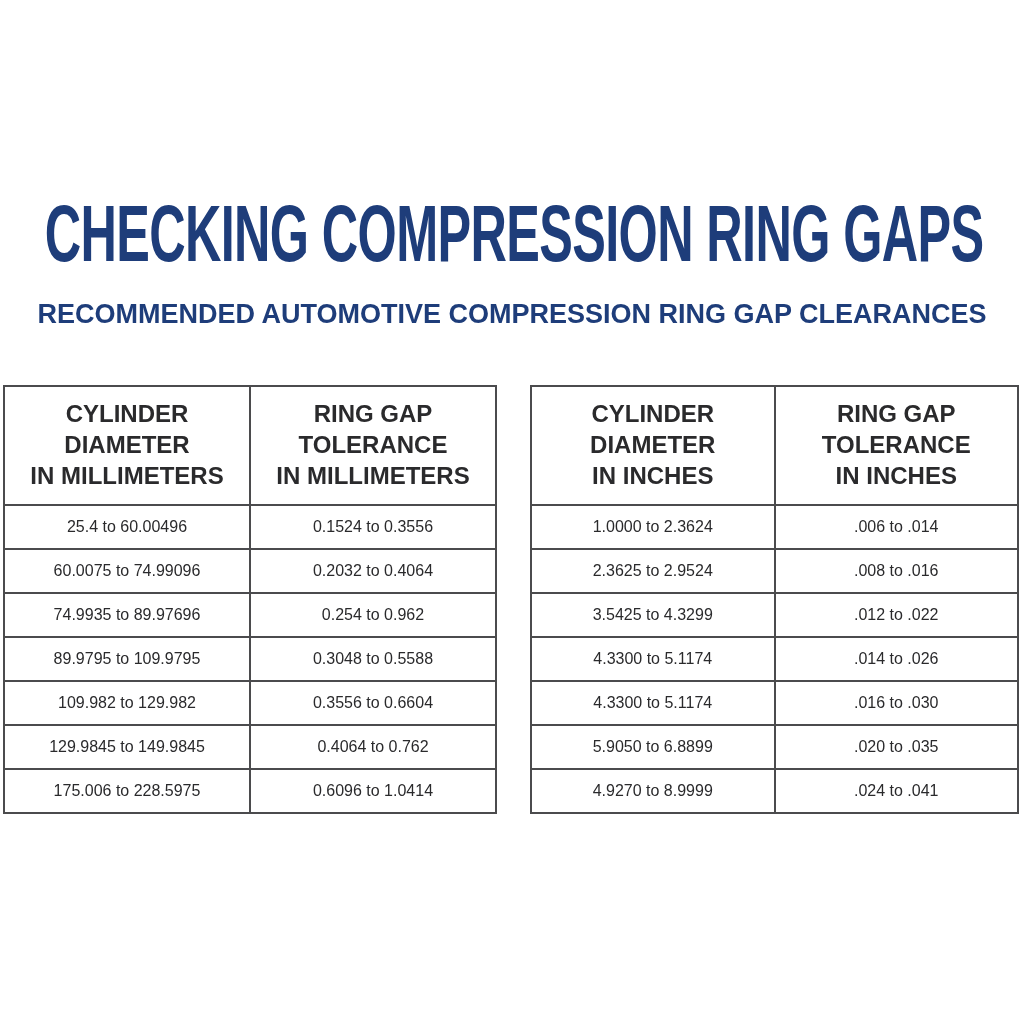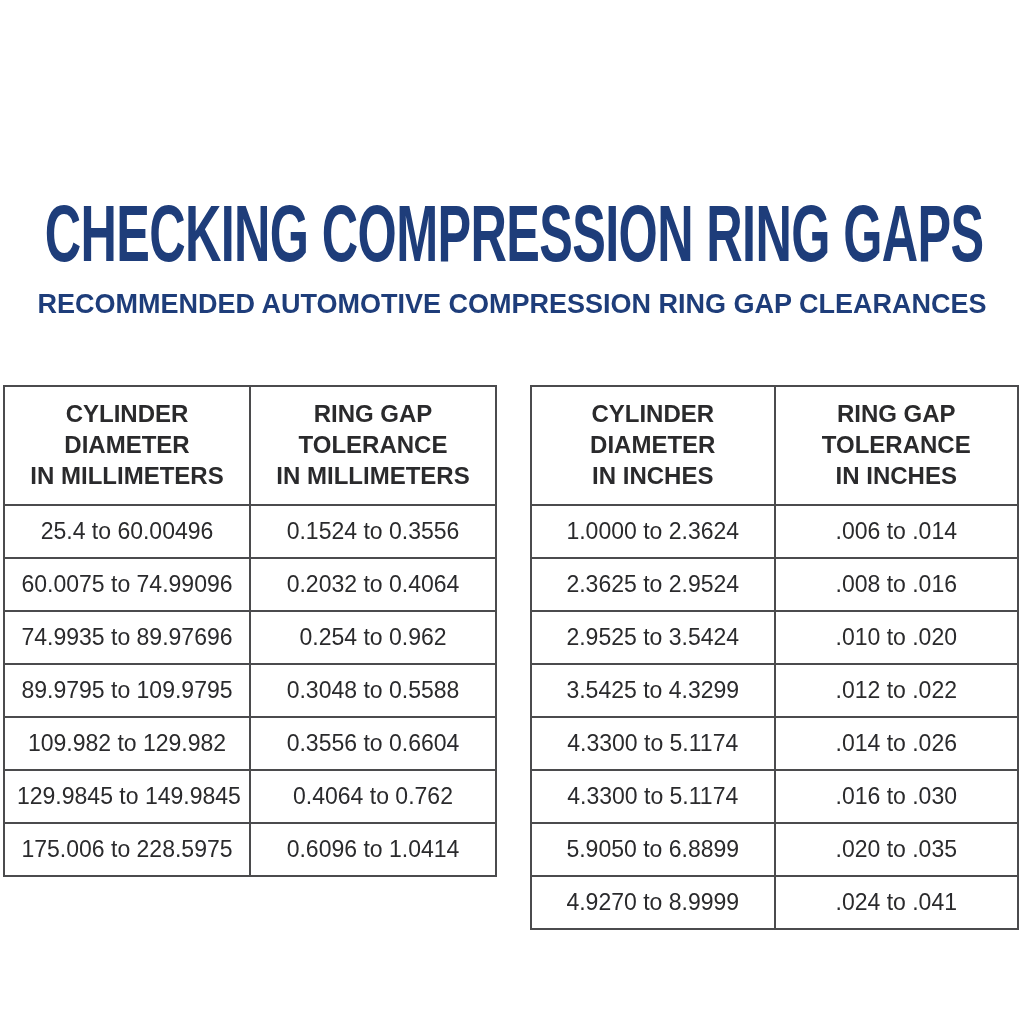--- a/index.html
+++ b/index.html
@@ -35,21 +35,21 @@
     font-weight: bold;
     line-height: 1;
     color: var(--heading-blue);
     white-space: nowrap;
     transform: scaleX(0.63);
     transform-origin: 50% 50%;
     letter-spacing: -1px;
   }
   .subtitle {
     position: absolute;
-    top: 289px;
+    top: 299px;
     left: 0;
     width: 1024px;
     text-align: center;
     font-size: 27px;
     font-weight: bold;
     color: var(--heading-blue);
     white-space: nowrap;
   }
   .tables-row {
     position: absolute;
@@ -77,21 +77,21 @@
   }
   .spec-table th {
     height: 96px;
     font-size: 24px;
     font-weight: bold;
     line-height: 1.29;
     white-space: pre-line;
   }
   .spec-table td {
     height: 36.5px;
-    font-size: 23px;
+    font-size: 16px;
     font-weight: normal;
     white-space: nowrap;
     border-radius: 16px;
   }
 </style>
 </head>
 <body>
 
 <div class="page">
 
@@ -160,24 +160,20 @@
       <tbody>
           <tr>
             <td>1.0000 to 2.3624</td>
             <td>.006 to .014</td>
           </tr>
           <tr>
             <td>2.3625 to 2.9524</td>
             <td>.008 to .016</td>
           </tr>
           <tr>
-            <td>2.9525 to 3.5424</td>
-            <td>.010 to .020</td>
-          </tr>
-          <tr>
             <td>3.5425 to 4.3299</td>
             <td>.012 to .022</td>
           </tr>
           <tr>
             <td>4.3300 to 5.1174</td>
             <td>.014 to .026</td>
           </tr>
           <tr>
             <td>4.3300 to 5.1174</td>
             <td>.016 to .030</td>

